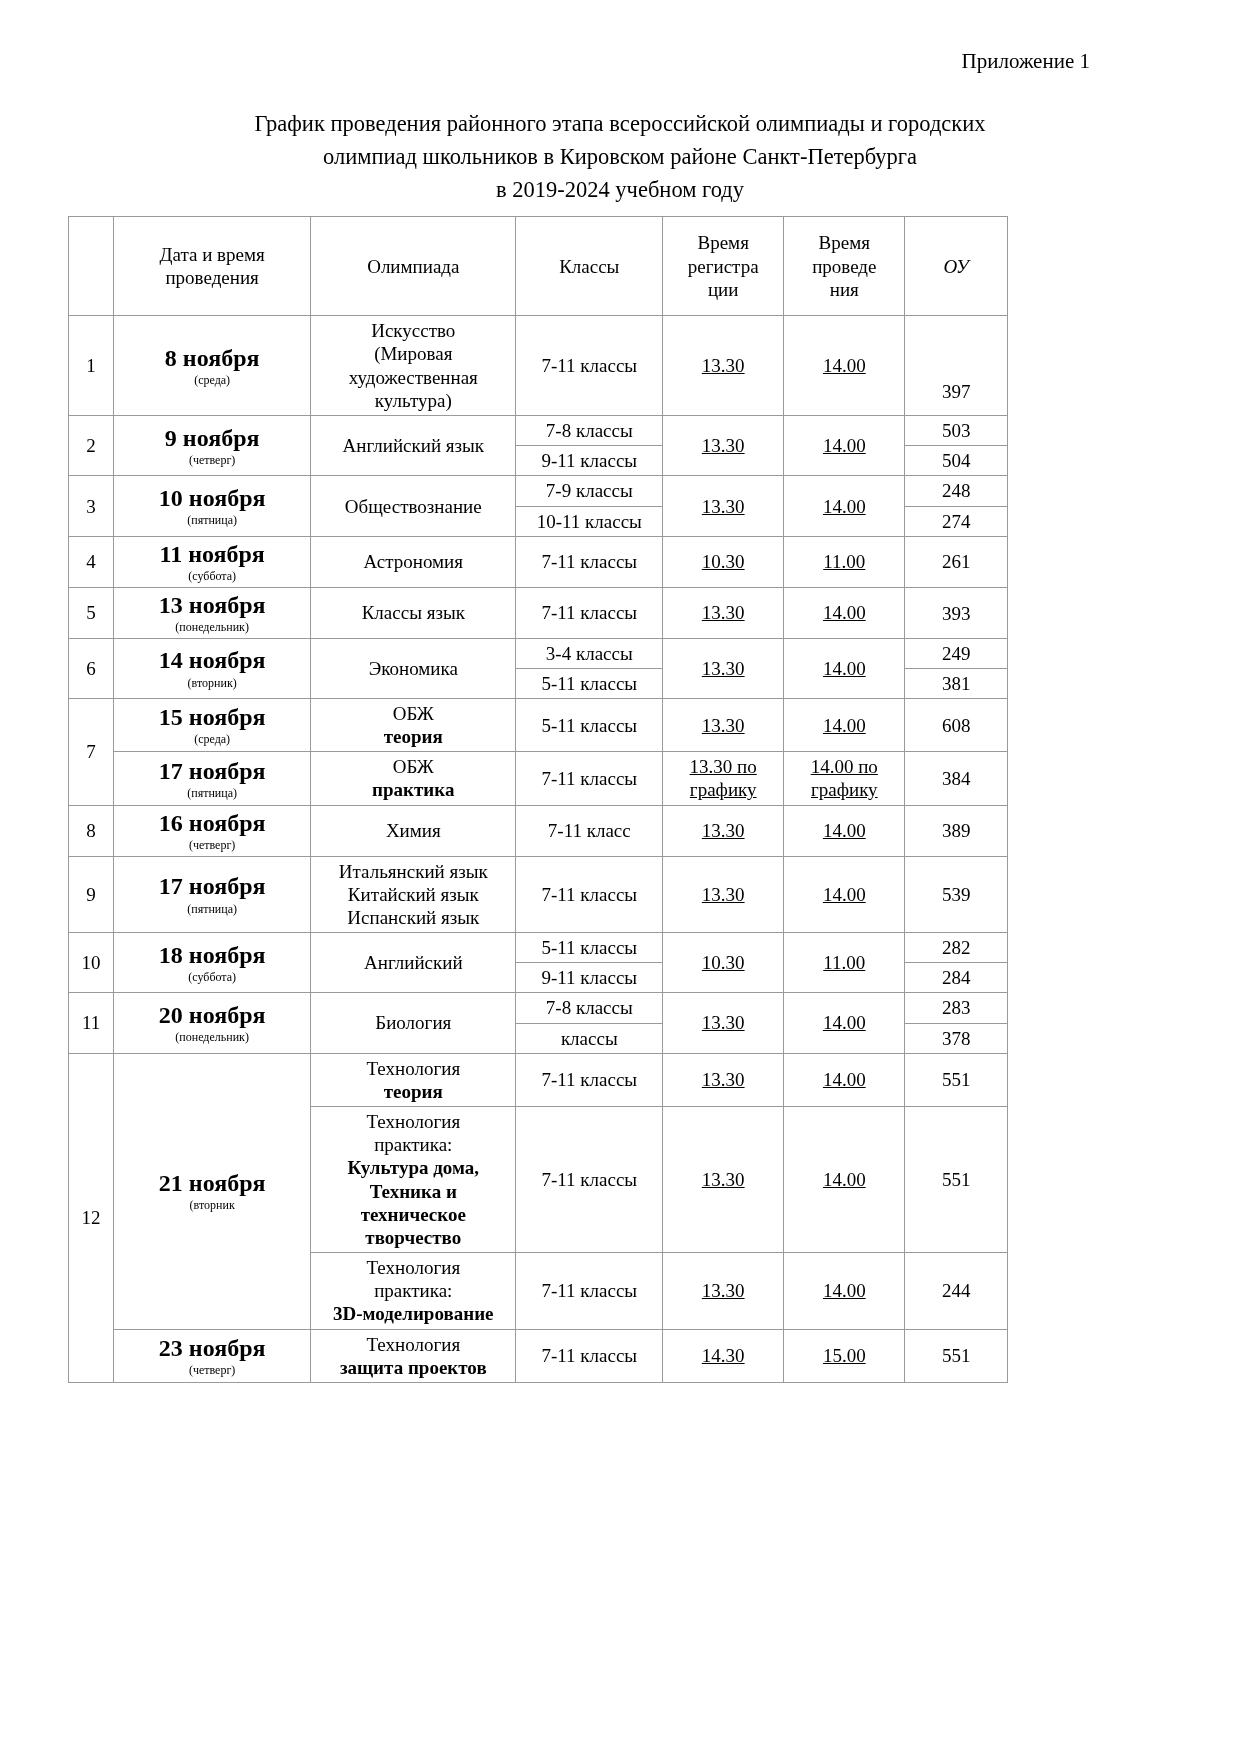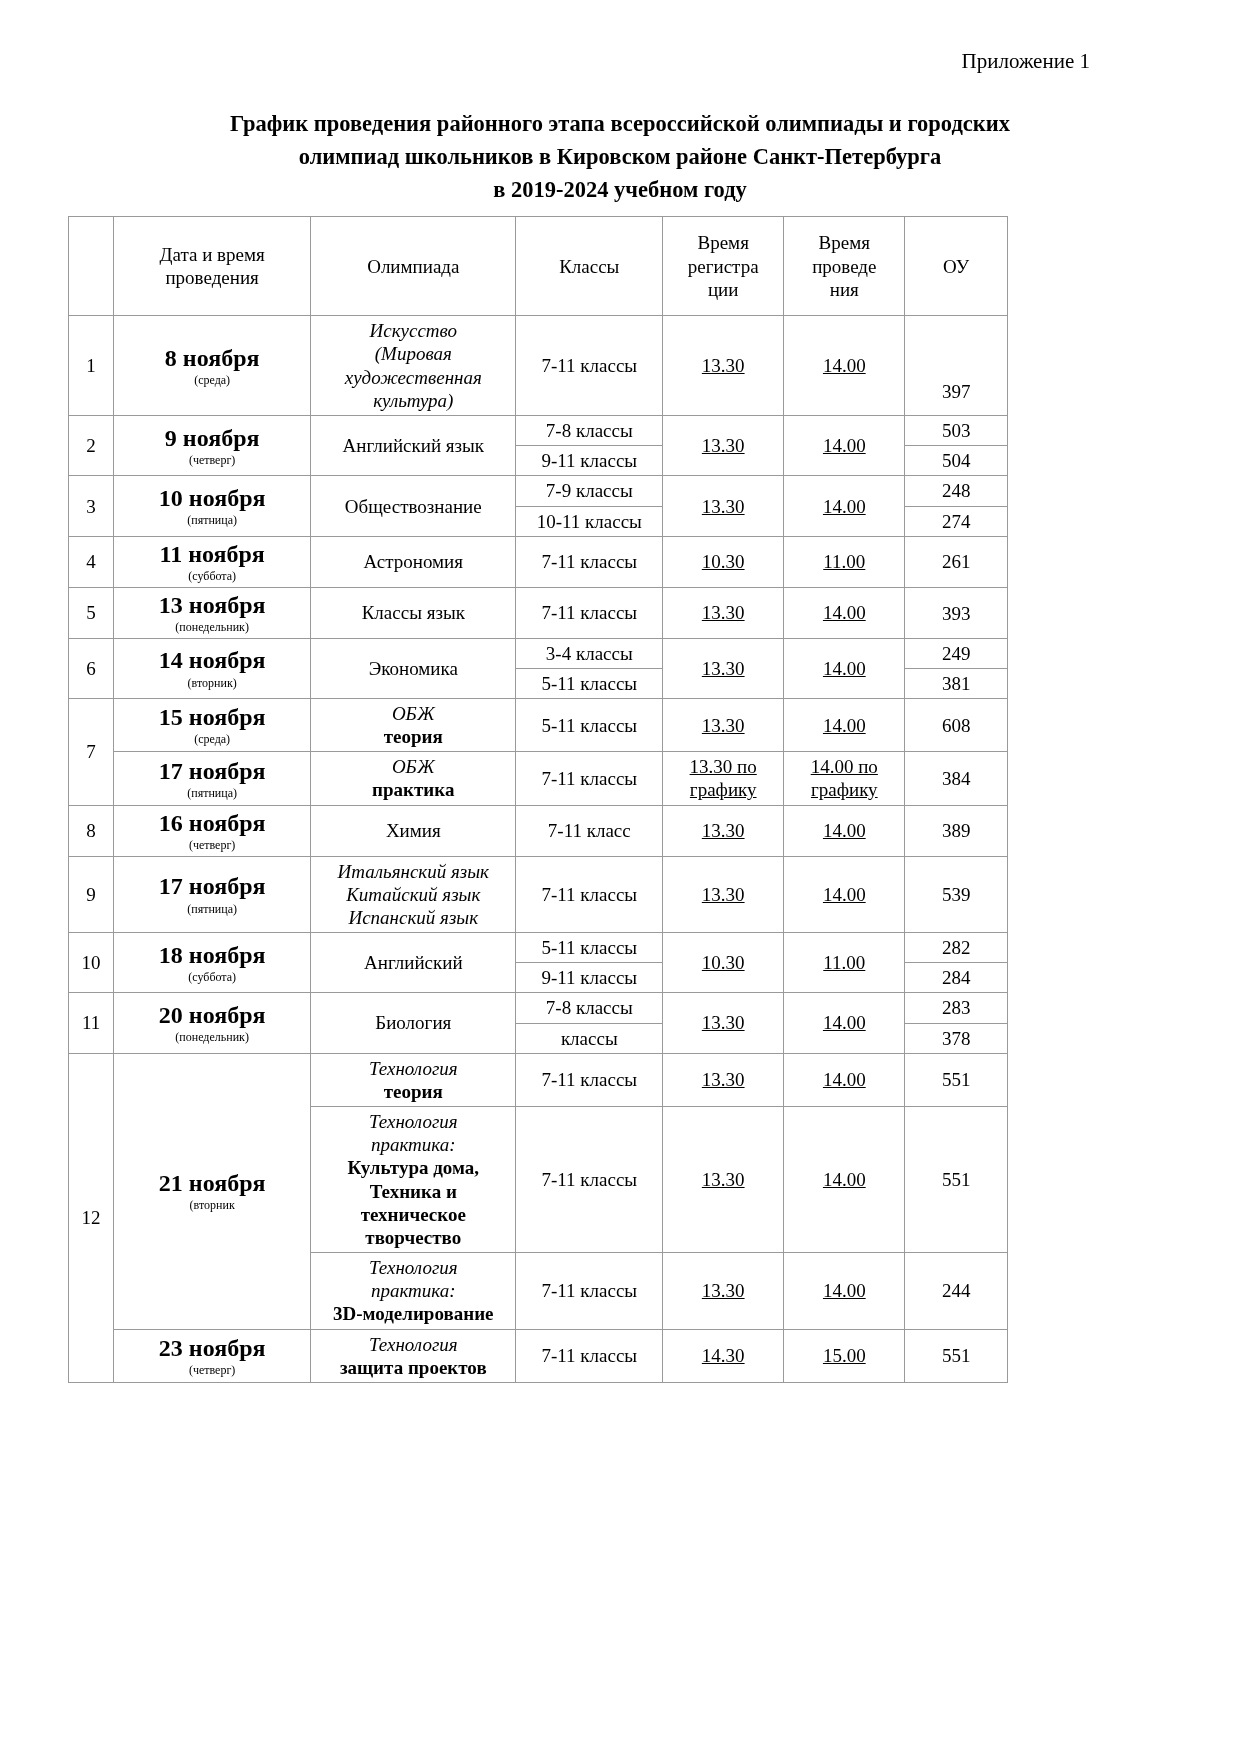--- a/index.html
+++ b/index.html
@@ -29,21 +29,21 @@
     padding-right: 86px;
     margin-bottom: 34px;
   }
   .doc-title {
     text-align: center;
     font-size: 22.5px;
     line-height: 1.45;
     margin: 0 auto 10px auto;
     width: 840px;
   }
-  .doc-title .tline { display: block; font-weight: bold; }
+  .doc-title .tline { display: block; }
 
   table.schedule {
     border-collapse: collapse;
     table-layout: fixed;
     width: 940px;
     margin: 0 auto;
     margin-left: 4px;
   }
   table.schedule td, table.schedule th {
     border: 1px solid #9a9a9a;
@@ -65,20 +65,21 @@
 
   thead td {
     font-weight: bold;
     font-size: 20px;
     vertical-align: middle;
     height: 92px;
   }
   td.ou-head {
     vertical-align: bottom;
     padding-bottom: 6px;
+    font-style: italic;
   }
   td.num {
     vertical-align: top;
     font-size: 20px;
     padding-top: 4px;
   }
   td.num.mid { vertical-align: middle; padding-top: 3px; }
   td.date {
     line-height: 1.3;
   }
@@ -86,21 +87,21 @@
     display: block;
     font-weight: bold;
     font-size: 24px;
   }
   td.date .d-sub {
     display: block;
     font-size: 12px;
   }
   td.olymp { font-size: 20px; line-height: 1.35; }
   td.olymp .bold { font-weight: bold; display: block; }
-  td.olymp .plain { display: block; font-style: italic; }
+  td.olymp .plain { display: block; }
   td.classes { font-size: 19px; }
   td.time { font-size: 20px; line-height: 1.35; text-decoration: underline; }
   td.ou {
     font-weight: bold;
     font-size: 21px;
   }
   td.ou.bottom { vertical-align: bottom; padding-bottom: 12px; }
   td.ou.v-mid { vertical-align: middle; }
 
   .h-row1 { height: 100px; }

